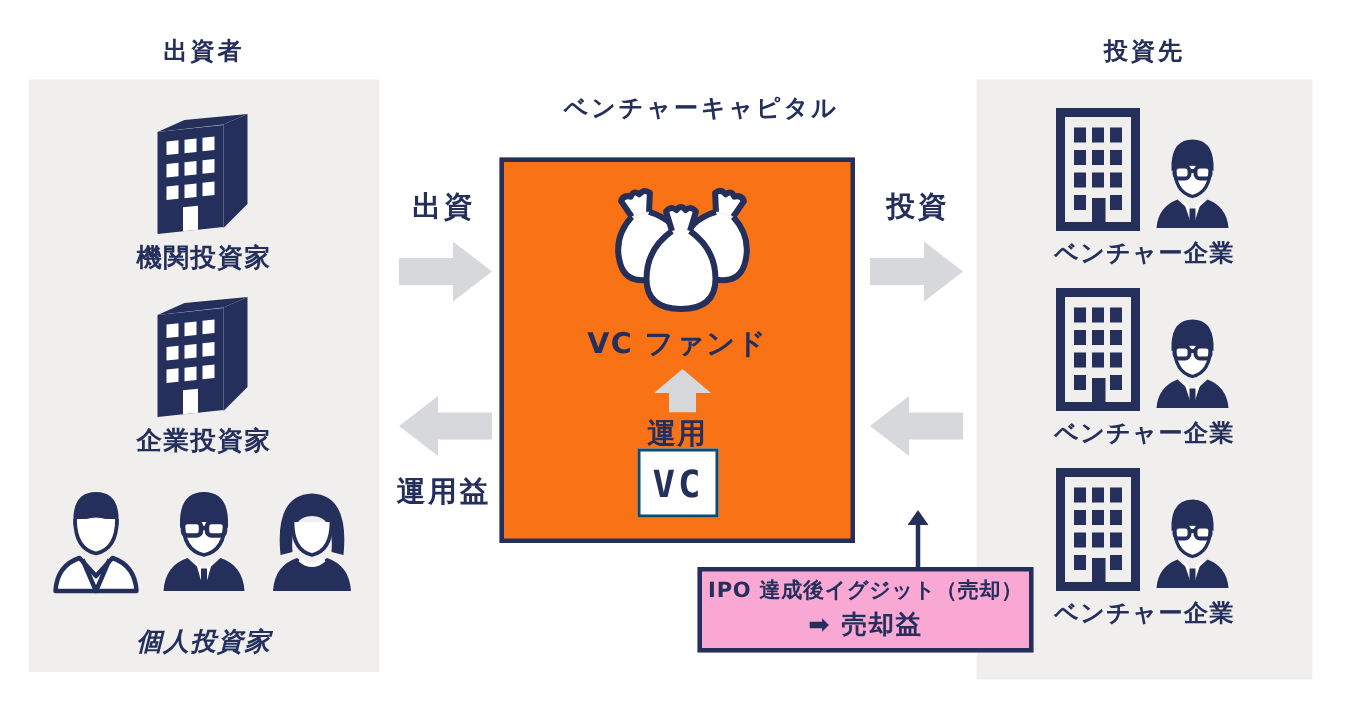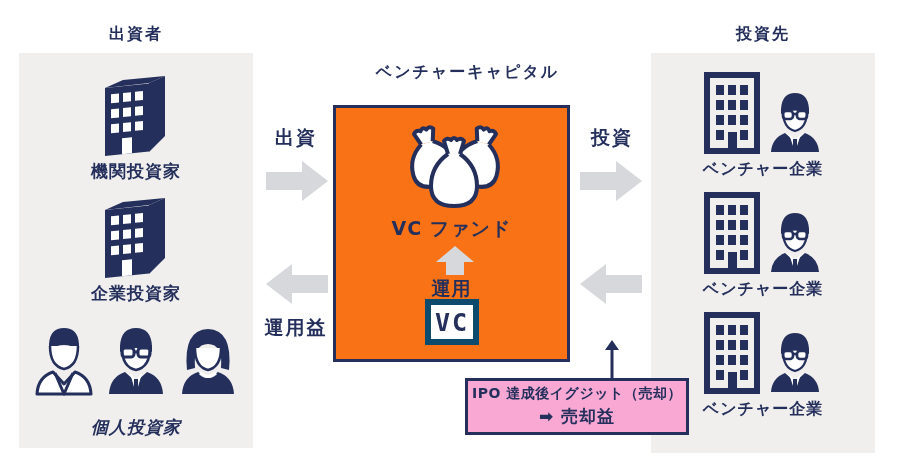--- a/index.html
+++ b/index.html
@@ -8,21 +8,21 @@
     font-family:"DejaVu Sans","Liberation Sans",sans-serif;color:#242f5c;
   }
   .abs{position:absolute;}
   .panel{background:#f0efed;}
   .ttl{font-weight:bold;font-size:16px;text-align:center;letter-spacing:2px;}
   .lbl{font-weight:bold;font-size:17px;text-align:center;letter-spacing:1px;}
   .flow-lbl{font-weight:bold;font-size:19px;text-align:center;letter-spacing:2px;}
   .mainbox{background:#f97316;border:3px solid #242f5c;box-sizing:border-box;}
   .fund-lbl{font-weight:bold;font-size:19px;text-align:center;letter-spacing:1px;width:100%;}
   .vcbox{
-    background:#ffffff;border:6px solid #0c4a6e;box-sizing:border-box;
+    background:#ffffff;border:2px solid #0c4a6e;box-sizing:border-box;
     display:flex;align-items:center;justify-content:center;
     font-family:"DejaVu Sans Mono","Liberation Mono",monospace;
     font-weight:bold;font-size:25px;letter-spacing:2px;
   }
   .ipobox{
     background:#f9a8d4;border:3px solid #242f5c;box-sizing:border-box;
     display:flex;flex-direction:column;align-items:center;justify-content:center;gap:2px;
   }
   .ipo-l1{font-weight:bold;font-size:14px;letter-spacing:0.5px;white-space:nowrap;}
   .ipo-l2{font-weight:bold;font-size:17px;letter-spacing:1px;}

